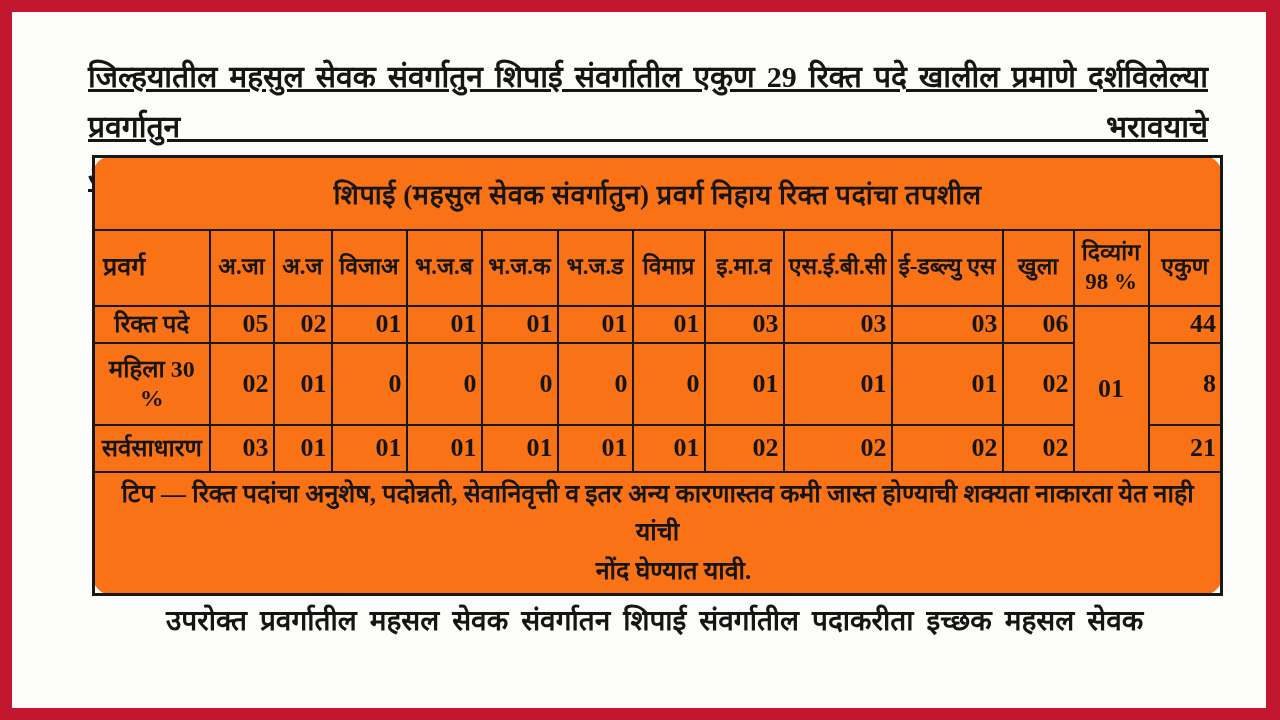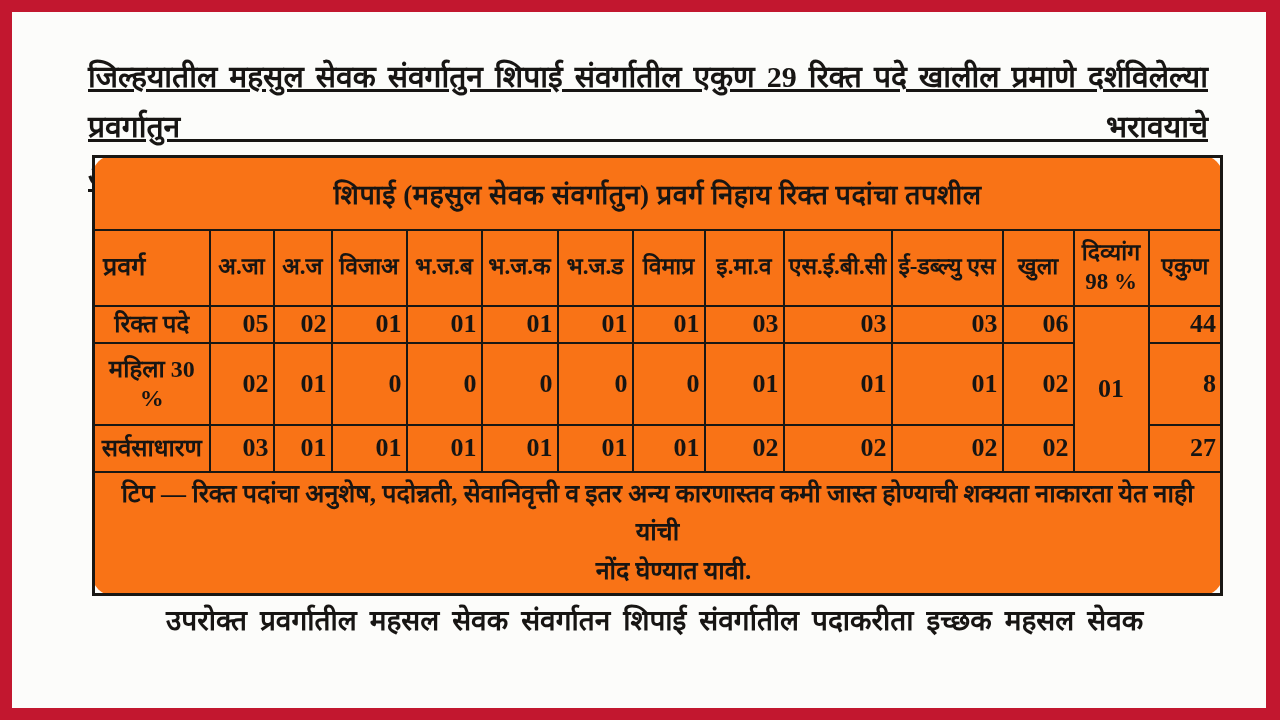--- a/index.html
+++ b/index.html
@@ -153,21 +153,21 @@
           <td class="num">01</td>
           <td class="num">01</td>
           <td class="num">01</td>
           <td class="num">01</td>
           <td class="num">01</td>
           <td class="num">01</td>
           <td class="num">02</td>
           <td class="num">02</td>
           <td class="num">02</td>
           <td class="num">02</td>
-          <td class="num">27</td>
+          <td class="num">21</td>
         </tr>
         <tr>
           <td class="notecell" colspan="14">
             <span>टिप — रिक्त पदांचा अनुशेष, पदोन्नती, सेवानिवृत्ती व इतर अन्य कारणास्तव कमी जास्त होण्याची शक्यता नाकारता येत नाही यांची</span>
             <span class="note-l2">नोंद घेण्यात यावी.</span>
           </td>
         </tr>
       </tbody>
     </table>
 

